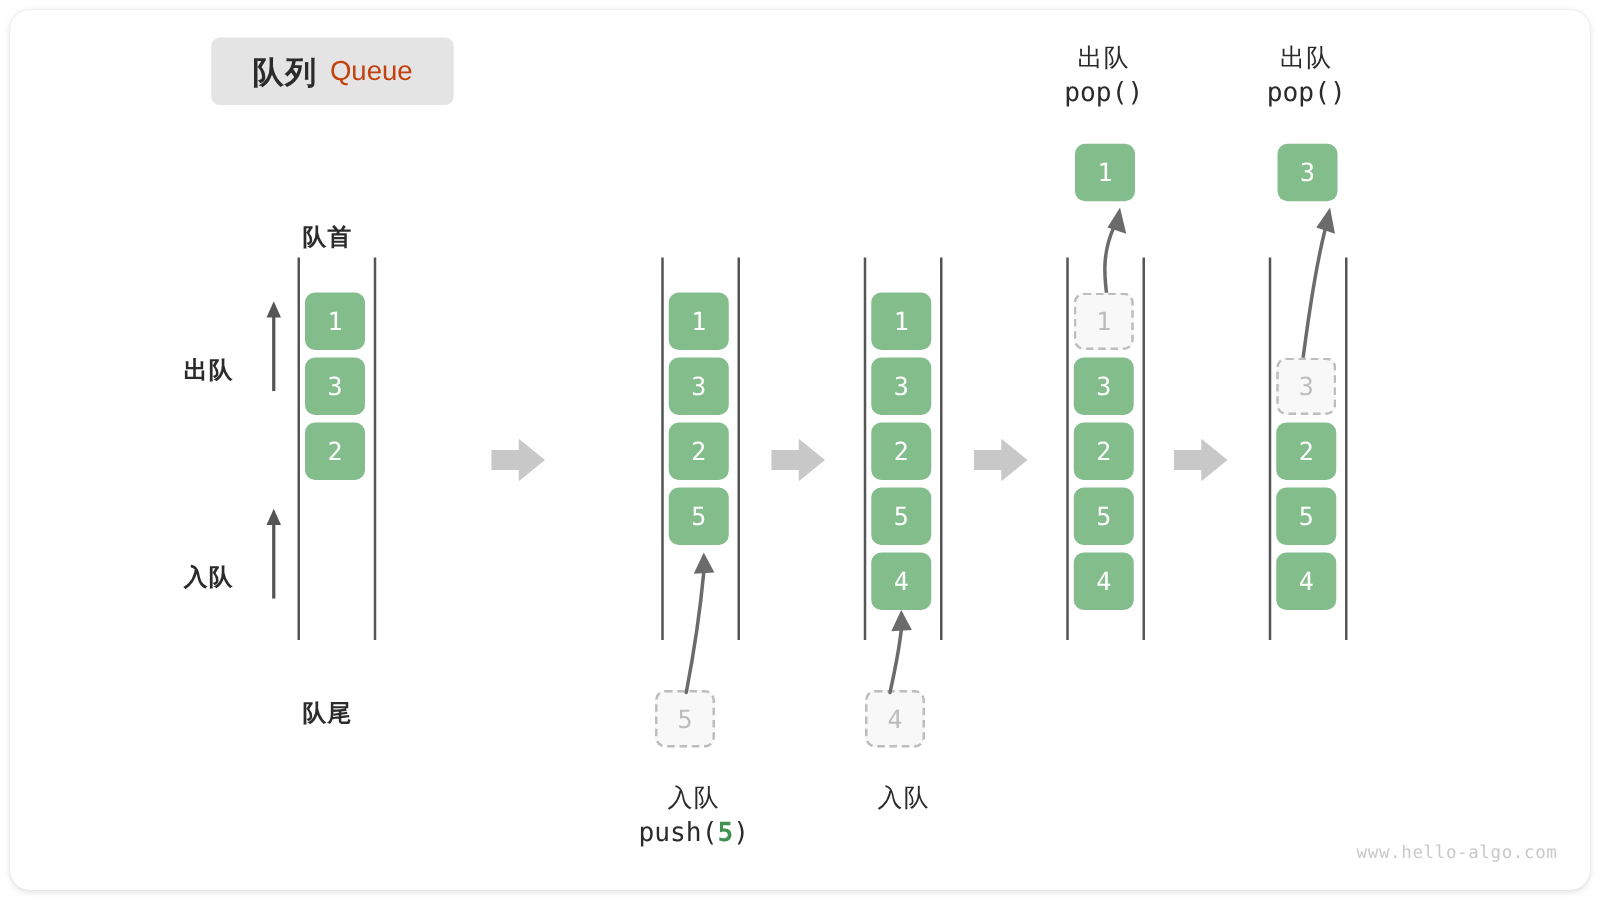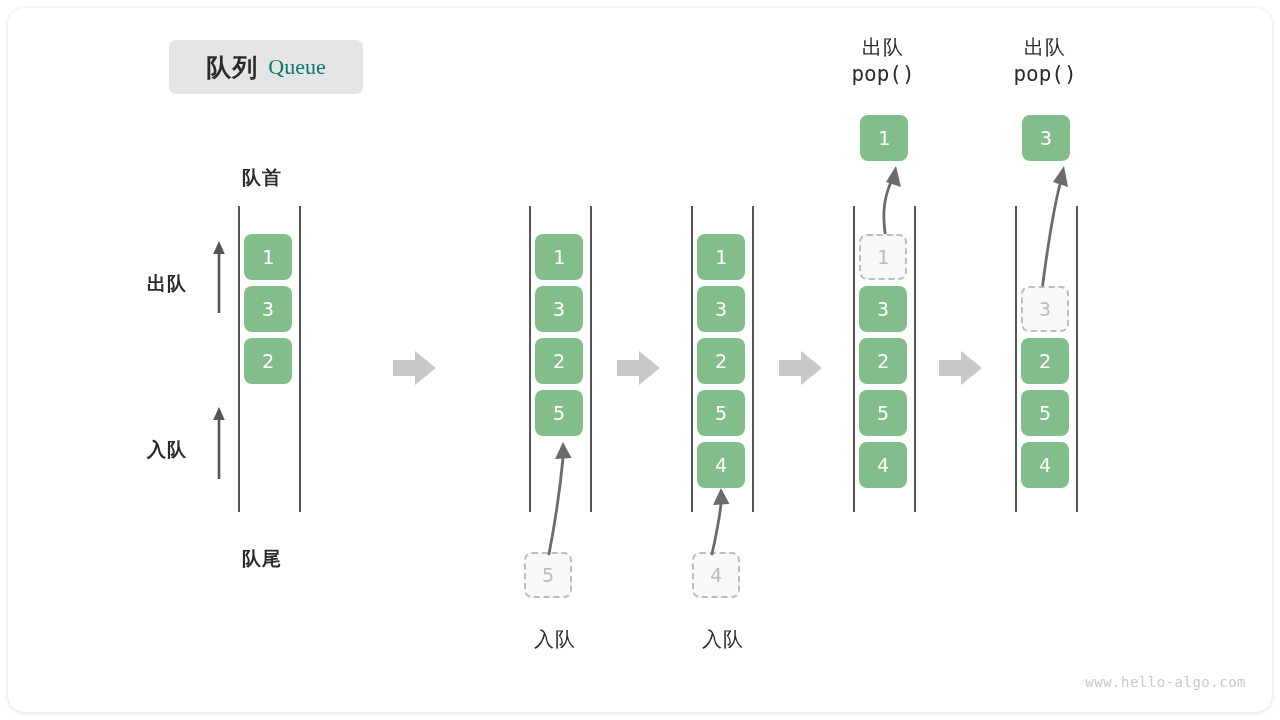--- a/index.html
+++ b/index.html
@@ -28,50 +28,51 @@
     position: absolute;
     left: 0; top: 0;
     width: 1264px;
     height: 704px;
   }
 
   
   #title-badge {
     position: absolute;
     left: 161px;
-    top: 32px;
+    top: 22px;
     width: 194px;
     height: 54px;
     background: #e4e4e4;
     border-radius: 7px;
     display: flex;
     align-items: center;
     justify-content: center;
     gap: 10px;
   }
   #title-badge .cn {
     font-size: 25px;
     font-weight: bold;
     color: #2b2b2b;
     letter-spacing: 1px;
   }
   #title-badge .en {
-    font-family: Liberation Serif, serif;
+    font-family: Liberation Sans, sans-serif;
     font-size: 22px;
-    color: #0f766e;
+    color: #c2410c;
   }
 
   
   .cn-label {
     position: absolute;
     font-size: 19px;
     font-weight: bold;
     color: #2b2b2b;
     white-space: nowrap;
     letter-spacing: 1px;
+    margin-top: 12px;
   }
   .op-label {
     position: absolute;
     text-align: center;
     white-space: nowrap;
     color: #2b2b2b;
   }
   .op-label .cn {
     display: block;
     font-size: 20px;
@@ -194,20 +195,21 @@
 
       <div class="node ghost" style="left:516px; top:544px;">5</div>
 
       <svg class="motion-arrow" style="left:510px; top:424px;" width="90" height="130" viewBox="0 0 90 130">
         <path d="M31,122 C36,96 42,58 45,26" fill="none" stroke="#6b6b6b" stroke-width="2.8" stroke-linecap="round"></path>
         <polygon points="45,10 37,27 53.5,26" fill="#6b6b6b"></polygon>
       </svg>
 
       <div class="op-label" style="left:452px; top:618px; width:190px;">
         <span class="cn">入队</span>
+        <span class="code"><span>push(</span><span class="num">5</span><span>)</span></span>
       </div>
     </div>
 
     <svg class="step-arrow" style="left:609px; top:342px;" viewBox="0 0 44 36">
       <polygon points="0,10 22,10 22,1 43,18 22,35 22,26 0,26" fill="#c8c8c8"></polygon>
     </svg>
 
     <div>
       <div class="rail" style="left:683px; top:198px; height:306px;"></div>
       <div class="rail" style="left:744px; top:198px; height:306px;"></div>

